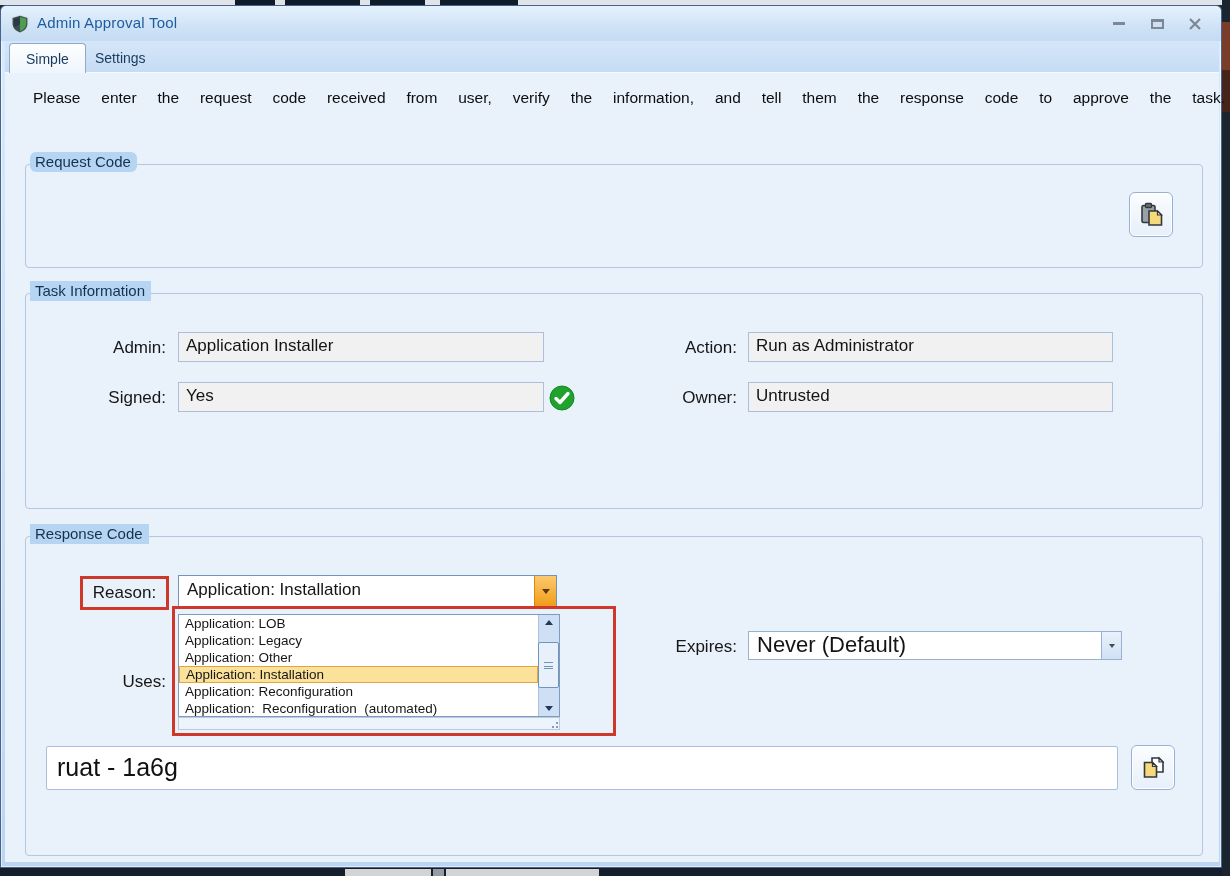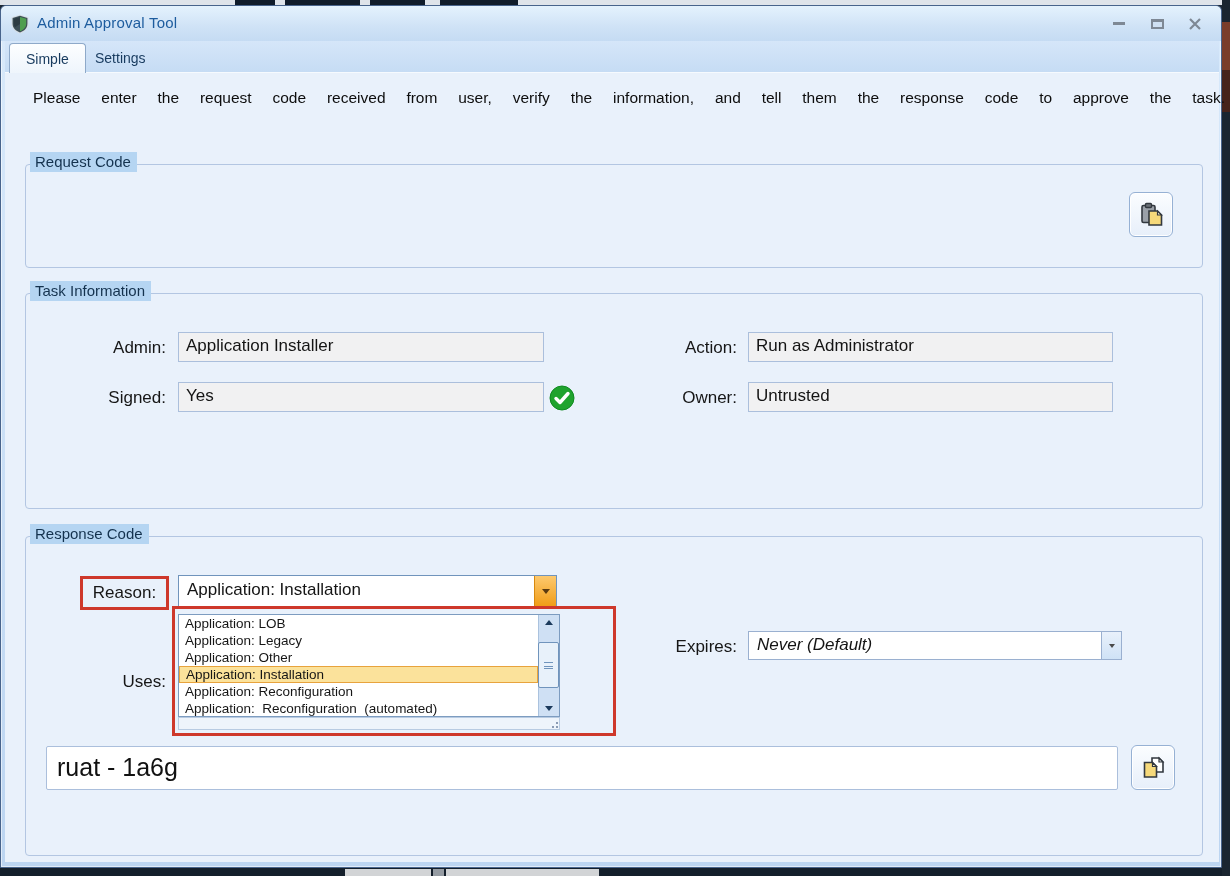--- a/index.html
+++ b/index.html
@@ -44,21 +44,21 @@
   .instruction { position:absolute; left:16px; top:83px; width:1192px; font-size:15.5px; color:#0d0d0d;
                  text-align:justify; text-align-last:justify;margin-left:16px; }
 
   
   .group { position:absolute; border:1px solid #b3c6e2; border-radius:4px; background:transparent; }
   .group-label { position:absolute; font-size:15px; color:#14324e; background:#b5d5f2; padding:1px 6px 2px 5px; z-index:2; }
 
   .g1 { left:24px; top:158px; width:1178px; height:104px; }
   .g2 { left:24px; top:287px; width:1178px; height:216px; }
   .g3 { left:24px; top:530px; width:1178px; height:320px; }
-  .gl1 { left:29px; top:146px; }
+  .gl1 { left:29px; top:146px;border-radius:6px; }
   .gl2 { left:29px; top:275px; }
   .gl3 { left:29px; top:518px; }
 
   .big-input { position:absolute; height:44px; background:#fff; border:1px solid #abbfdc; border-radius:2px;
                font-family:"Liberation Sans", sans-serif; font-size:25px; color:#111; padding:2px 10px 4px; width:1073px; left:45px; }
   .req-input { top:187px; height:43px; }
   .out-input { top:740px; left:45px; width:1072px; }
 
   .icon-btn { position:absolute; width:44px; height:45px; border:1px solid #96b1d4; border-radius:6px;
               background:linear-gradient(#fbfdff,#e7effa); display:flex; align-items:center; justify-content:center;
@@ -101,21 +101,21 @@
               border-radius:2px; display:flex; align-items:center; justify-content:center; cursor:default; }
   .thumb-grip { width:9px; height:7px; border-top:1px solid #7094bc; border-bottom:1px solid #7094bc; position:relative; }
   .thumb-grip:after { content:""; position:absolute; left:0; top:3px; width:9px; height:1px; background:#7094bc; }
   .dd-statusbar { position:absolute; left:3px; top:108px; width:382px; height:13px; background:#eef4fb; border:1px solid #b8cbe2; }
   .dd-grip { position:absolute; right:1px; bottom:1px; width:8px; height:8px; cursor:default; }
   .dd-grip i { position:absolute; width:2px; height:2px; background:#8a9bb4; }
   .dd-grip i:nth-child(1){ right:0; bottom:0; } .dd-grip i:nth-child(2){ right:4px; bottom:0; } .dd-grip i:nth-child(3){ right:0; bottom:4px; }
 
   
   .expires-combo { left:747px; top:625px; width:374px; height:29px; border:1px solid #9ab0d0; }
-  .expires-combo .combo-text { font-size:17px;font-style:italic; }
+  .expires-combo .combo-text { font-size:22px; }
   .combo-btn-blue { width:20px; height:100%; background:linear-gradient(#e9f1fb,#cfe2f6); border-left:1px solid #9ab0d0;
                     display:flex; align-items:center; justify-content:center; cursor:default; }
   .arr-down-sm { width:0; height:0; border-left:3.5px solid transparent; border-right:3.5px solid transparent; border-top:4.5px solid #4a4a4a; }
 </style>
 </head>
 <body>
 
 <div class="stage">
 
   <div class="bg-top">

